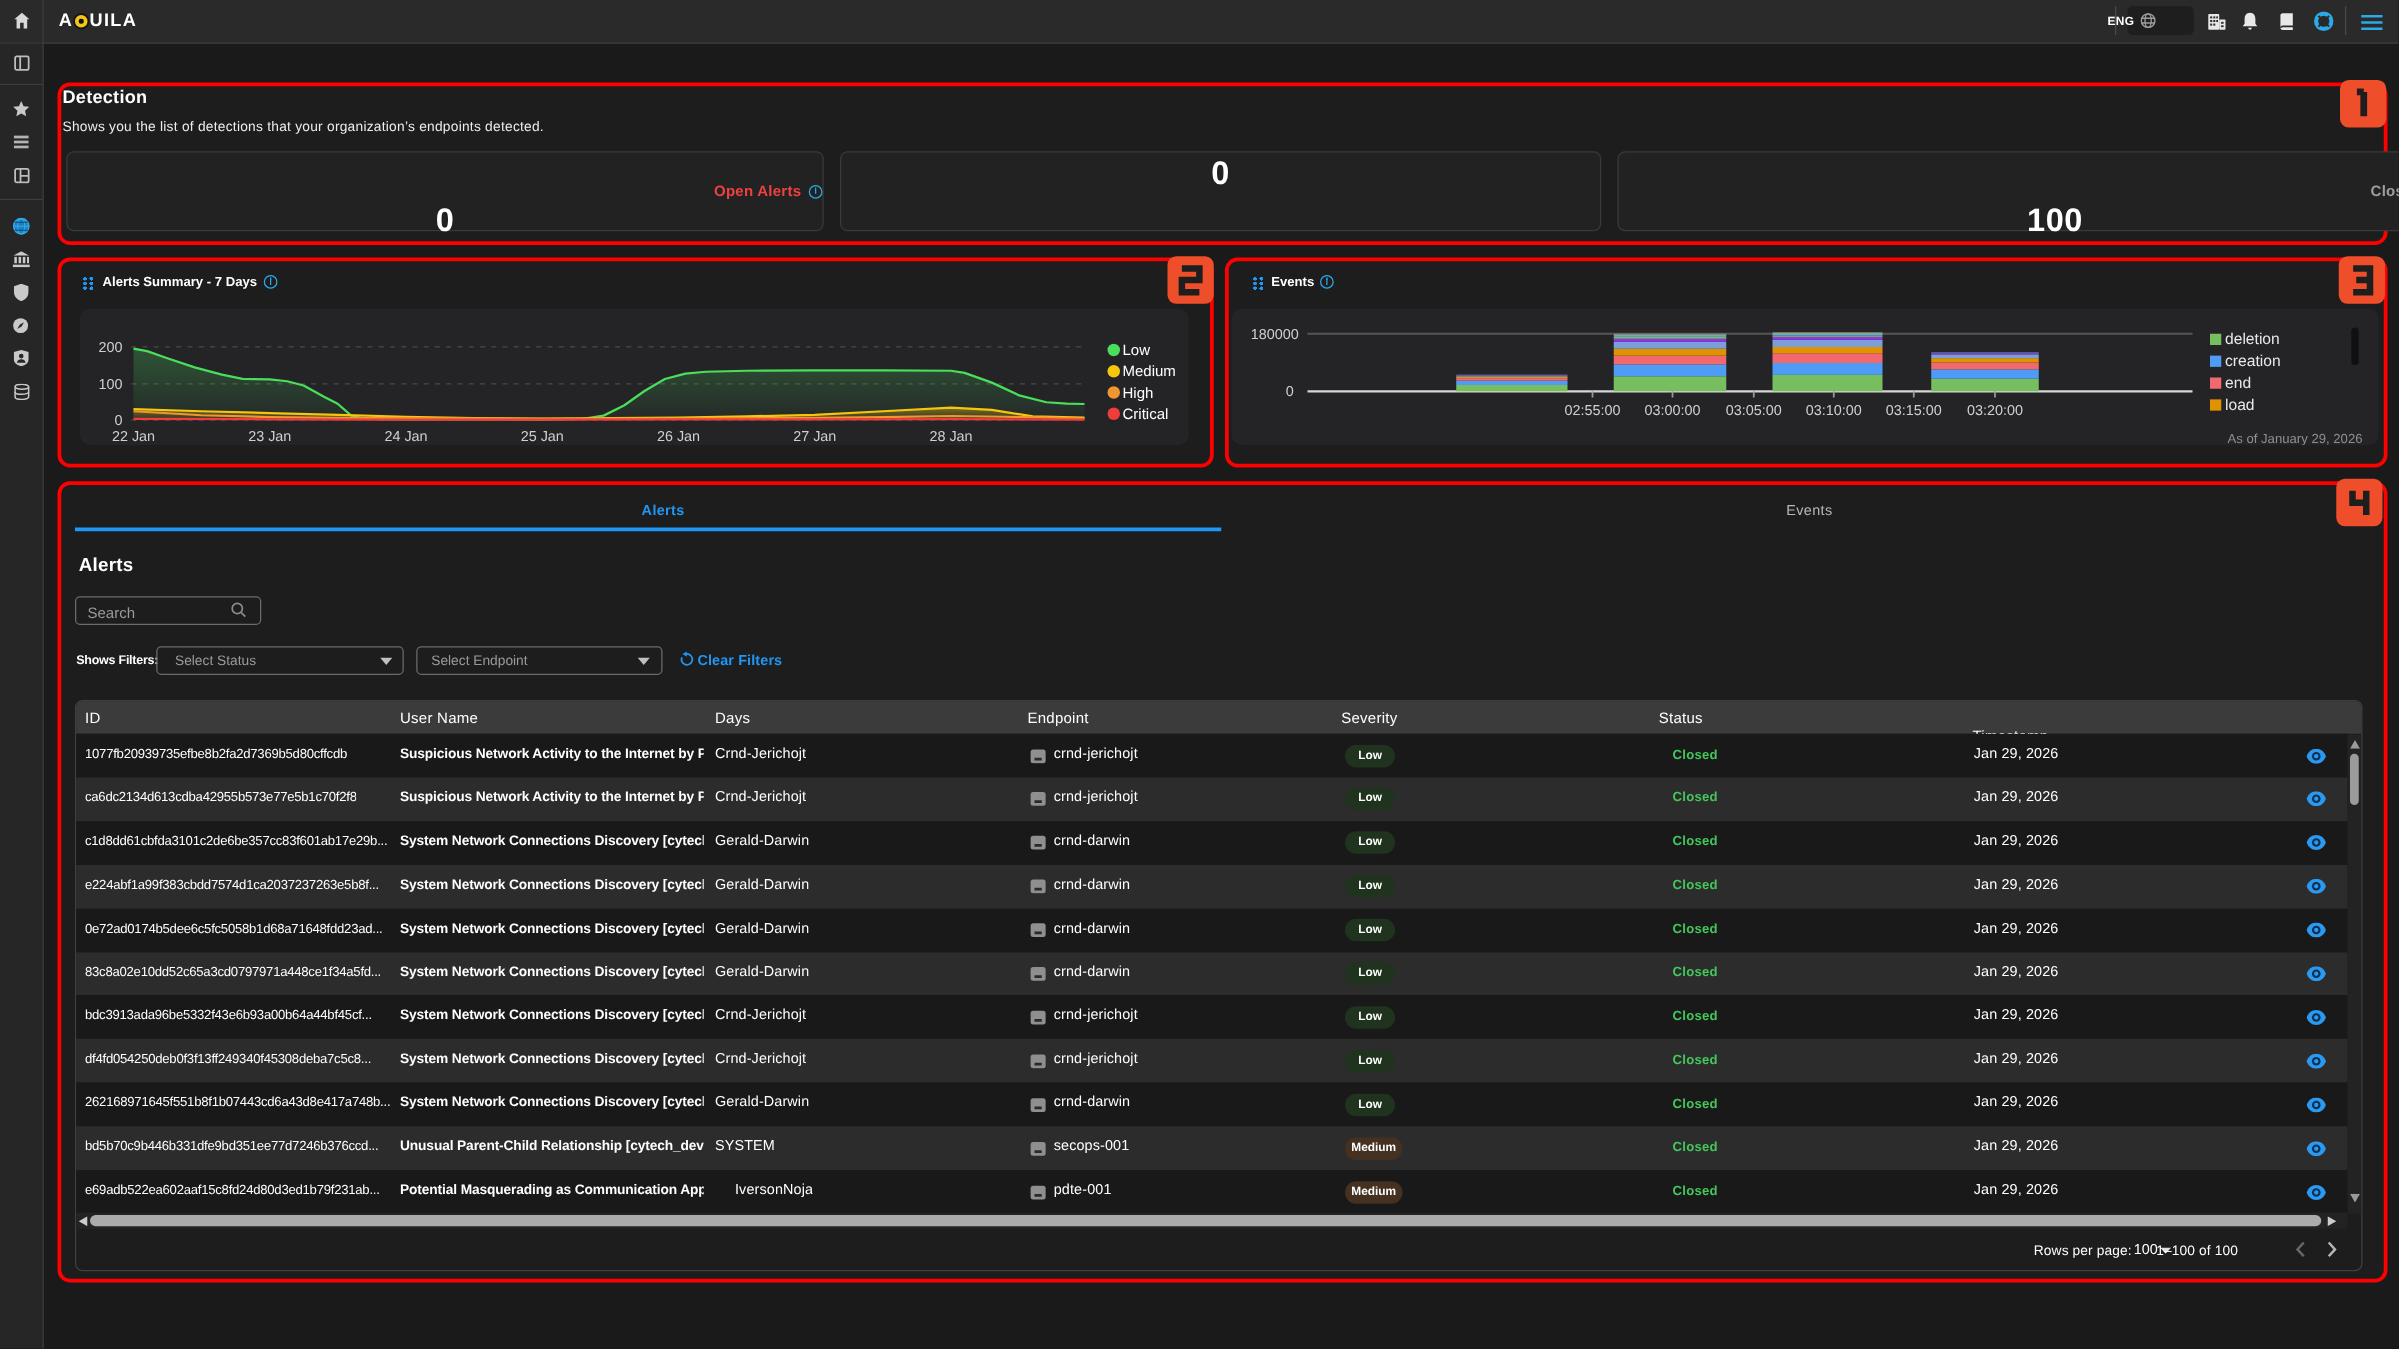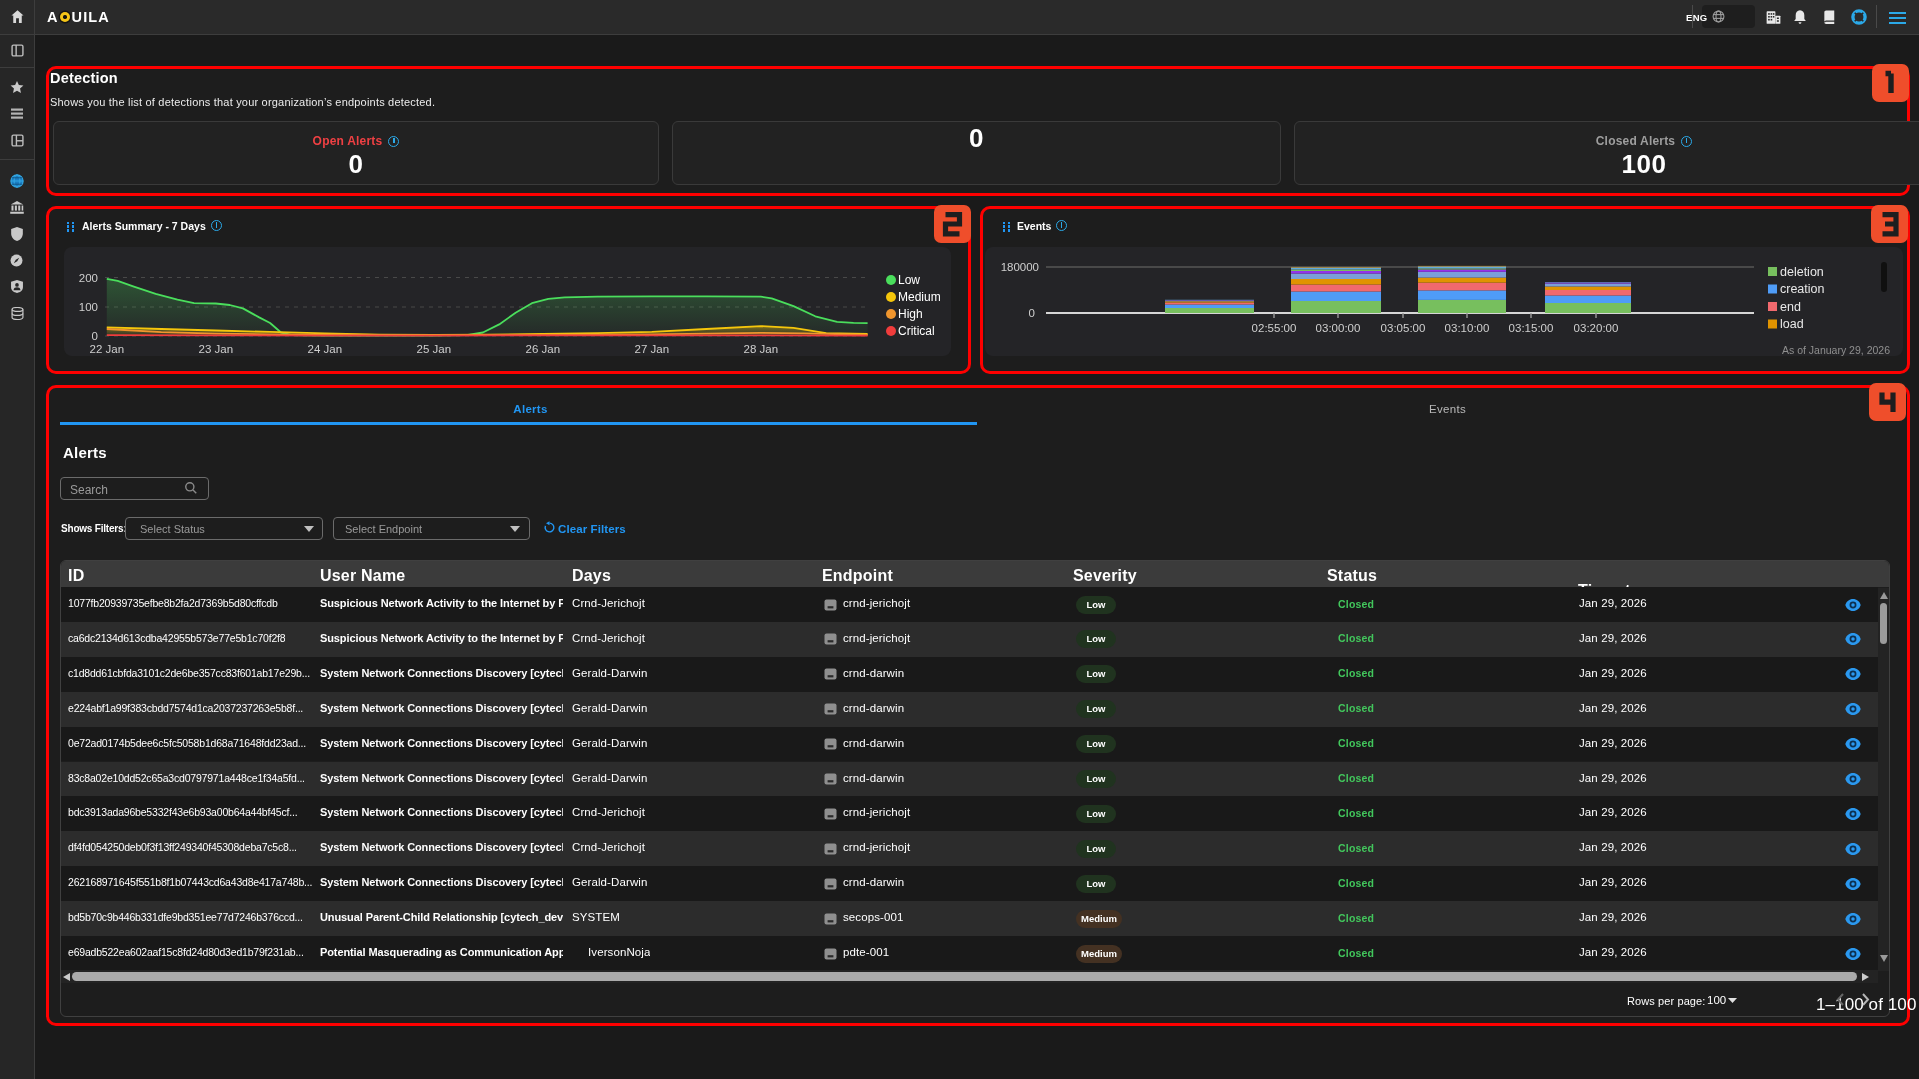--- a/index.html
+++ b/index.html
@@ -21,31 +21,31 @@
 
 
 .rbox { border:3px solid #ff0000; border-radius:10px; background:#1d1d1d; }
 .rtag { width:37px; height:38px; background:#ef4e2b; border-radius:7px; z-index:5; }
 
 
 .w { color:#fff; }
 
 
 .card { background:#222222; border:1px solid #3a3a3a; border-radius:6px; text-align:center; }
-.card .lbl { margin-top:12px; font-size:12px; font-weight:bold; letter-spacing:.2px;
-  display:flex; justify-content:center; align-items:center; gap:6px;}
+.card .lbl { margin-top:24px; font-size:12px; font-weight:bold; letter-spacing:.2px;
+  display:flex; justify-content:flex-end; align-items:center; gap:6px;}
 .card .val { margin-top:1px; font-size:26px; font-weight:bold; color:#fff; letter-spacing:.5px;}
 
 
 .chartrect { background:#242427; border-radius:8px; }
 .wtitle { font-size:10.5px; font-weight:bold; color:#fff; letter-spacing:0; }
 
 
 .thead { background:#3b3b3b; }
-.th { font-size:16px; font-weight:bold; color:#fff; letter-spacing:.2px; }
+.th { font-size:12px; font-weight:normal; color:#fff; letter-spacing:.2px; }
 .td { font-size:11.5px; color:#fff; letter-spacing:.1px; white-space:nowrap; }
 .tid { font-size:10.5px; letter-spacing:-0.2px; max-width:246px; overflow:hidden; }
 .trule { font-size:11px; font-weight:bold; letter-spacing:-0.1px; max-width:243px; overflow:hidden; }
 .tuser { max-width:200px; overflow:hidden; }
 .rowA { background:#191919; } .rowB { background:#2c2c2c; }
 .pill { display:inline-block; border-radius:9px; font-size:9.5px; font-weight:bold; color:#fff;
   padding:3px 5px 4px 5px; min-width:40px; text-align:center; }
 .pill.low { background:#20331f; } .pill.med { background:#443122; }
 .closed { color:#42c75c; font-size:10.5px; font-weight:bold; letter-spacing:.2px; }
 .info { display:inline-block; width:11px; height:11px; border:1.4px solid #2ba9e8; border-radius:50%;
@@ -588,20 +588,20 @@
   <div class="abs" style="left:72px;top:972px;width:1785px;height:9px;background:#ababab;border-radius:4.5px"></div>
   <svg class="abs" style="left:1862px;top:973px" width="7" height="8" viewBox="0 0 7 8">
       <path d="M7 4 L0 0 V8 Z" fill="#cccccc"></path>
     </svg>
 
   <div class="abs w" style="left:1627px;top:995px;font-size:11px;letter-spacing:.1px">Rows per page:</div>
   <div class="abs w" style="left:1707px;top:994px;font-size:11.5px">100</div>
   <svg class="abs" style="left:1728px;top:998px" width="9" height="5" viewBox="0 0 9 5">
       <path d="M0 0 H9 L4.5 5 Z" fill="#e0e0e0"></path>
     </svg>
-  <div class="abs w" style="left:1816px;top:995px;font-size:17px;letter-spacing:.1px">1–100 of 100</div>
+  <div class="abs w" style="left:1725px;top:995px;font-size:11px;letter-spacing:.1px">1–100 of 100</div>
   <svg class="abs" style="left:1836px;top:993px" width="8" height="13" viewBox="0 0 8 13">
       <path d="M7 1 L2 6.5 L7 12" fill="none" stroke="#666666" stroke-width="2"></path>
     </svg>
   <svg class="abs" style="left:1862px;top:993px" width="8" height="13" viewBox="0 0 8 13">
       <path d="M1 1 L6 6.5 L1 12" fill="none" stroke="#b5b5b5" stroke-width="2"></path>
     </svg>
 </div>
 
 </body></html>

